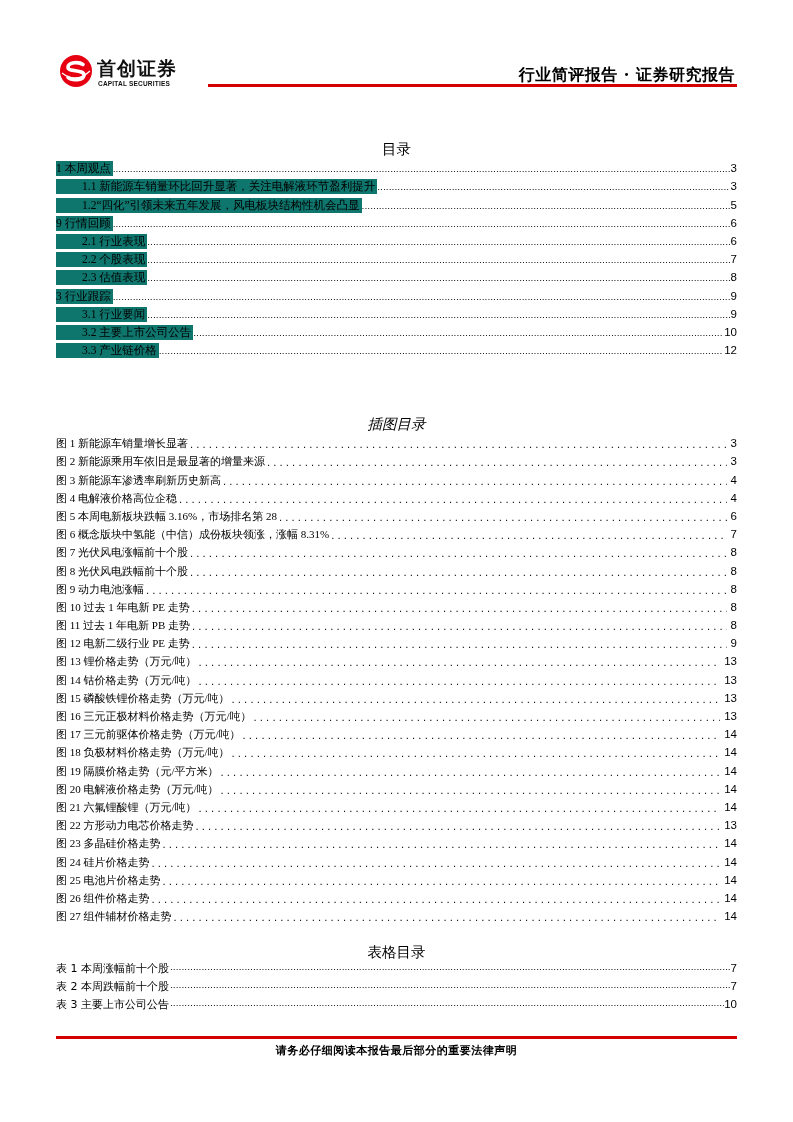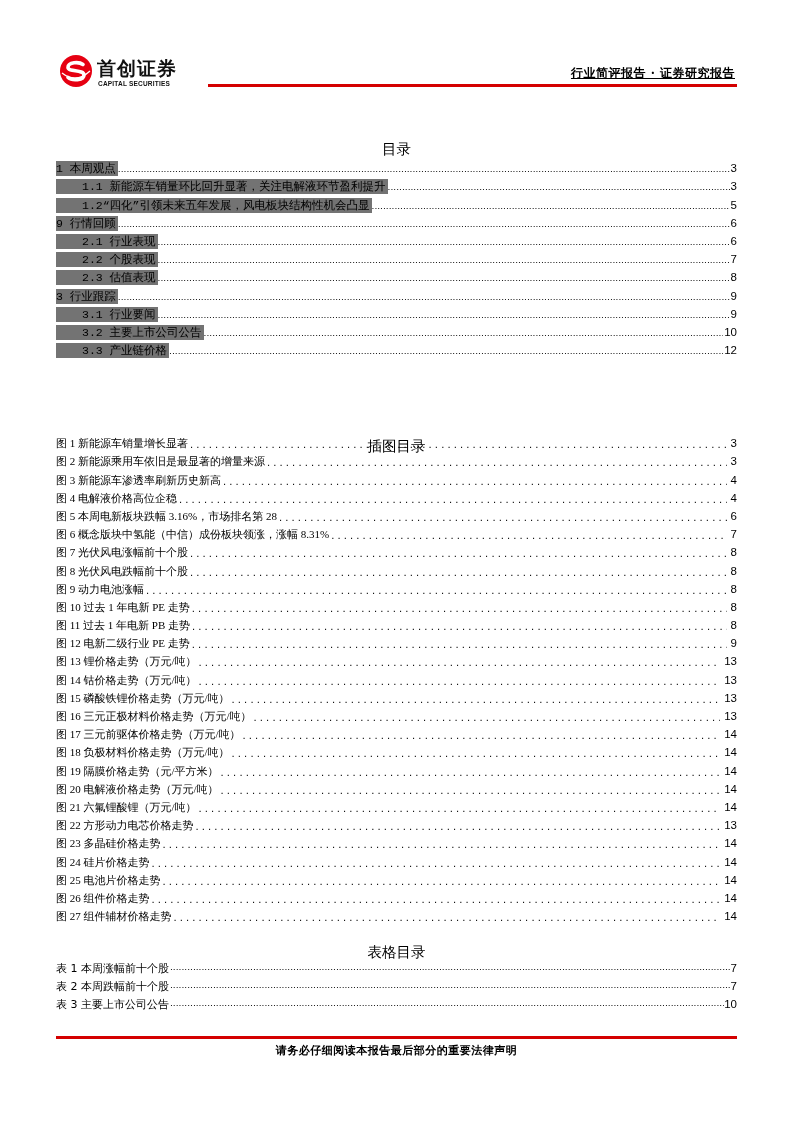--- a/index.html
+++ b/index.html
@@ -3,27 +3,27 @@
 <meta charset="utf-8">
 <style>
   html, body { margin: 0; padding: 0; background: #ffffff; }
   body { width: 793px; height: 1122px; position: relative; overflow: hidden; font-family: "DejaVu Sans", sans-serif; color: #000; }
   .header { position: absolute; left: 0; top: 0; width: 793px; height: 100px; }
   .logo { position: absolute; left: 59px; top: 54px; width: 150px; height: 36px; }
   .logo-icon { position: absolute; left: 0; top: 0; width: 34px; height: 34px; }
   .logo-cn { position: absolute; left: 38px; top: 2px; font-size: 19px; font-weight: bold; color: #111; letter-spacing: 1px; white-space: nowrap; font-family: "DejaVu Sans", sans-serif; }
   .logo-en { position: absolute; left: 39px; top: 26px; font-size: 6.5px; font-weight: bold; color: #111; letter-spacing: 0.2px; white-space: nowrap; font-family: "Liberation Sans", sans-serif; }
   .header-rule { position: absolute; left: 208px; top: 84px; width: 529px; height: 3px; background: #d40000; }
-  .header-title { position: absolute; right: 58px; top: 65px; font-size: 12px; font-weight: bold; white-space: nowrap; letter-spacing: 0.5px; font-family: "DejaVu Serif", serif; text-decoration: underline; }
+  .header-title { position: absolute; right: 58px; top: 65px; font-size: 16px; font-weight: bold; white-space: nowrap; letter-spacing: 0.5px; font-family: "DejaVu Serif", serif; }
 
   .section-title { position: absolute; left: 0; width: 793px; text-align: center; font-size: 14.5px; font-family: "DejaVu Sans", sans-serif; }
 
   .toc { position: absolute; left: 56px; width: 681px; }
   .toc-row { position: relative; height: 18.2px; display: flex; align-items: flex-end; font-size: 11.5px; line-height: 15px; }
-  .toc-row .lbl { white-space: nowrap; background: #737373; padding-right: 2px; font-family: Liberation Mono, monospace; }
+  .toc-row .lbl { white-space: nowrap; background: #0f766e; padding-right: 2px; font-family: Liberation Serif, serif; }
   .toc-row .dots { flex: 1; overflow: hidden; white-space: nowrap; color: #000; font-size: 9px; letter-spacing: 0px; line-height: 13px; }
   .toc-row .dots::before { content: "..................................................................................................................................................................................................................................................................................................................................................."; }
   .toc-row .pg { white-space: nowrap; padding-left: 1px; font-family: "Liberation Sans", sans-serif; font-size: 11.5px; }
   .toc-row.l2 .lbl { padding-left: 26px; }
 
   .fig-list { position: absolute; left: 56px; width: 681px; }
   .fig-row { height: 18.2px; display: flex; align-items: flex-end; font-size: 11.5px; line-height: 15px; }
   .fig-row .lbl { white-space: nowrap; padding-right: 2px; font-family: Liberation Serif, serif; font-size: 11px; }
   .fig-row .dots { flex: 1; overflow: hidden; white-space: nowrap; font-size: 10px; letter-spacing: 3.1px; line-height: 13px; }
   .fig-row .dots::before { content: "........................................................................................................................................................................................"; }
@@ -109,21 +109,21 @@
       <span class="dots"></span>
       <span class="pg">10</span>
     </div>
   <div class="toc-row l2">
       <span class="lbl">3.3  产业链价格</span>
       <span class="dots"></span>
       <span class="pg">12</span>
     </div>
 </div>
 
-<div class="section-title" style="top:437px;">插图目录</div>
+<div class="section-title" style="top:415px;font-style:italic;">插图目录</div>
 
 <div class="fig-list" style="top:433px;">
   <div class="fig-row">
       <span class="lbl">图 1 新能源车销量增长显著</span>
       <span class="dots"></span>
       <span class="pg">3</span>
     </div>
   <div class="fig-row">
       <span class="lbl">图 2 新能源乘用车依旧是最显著的增量来源</span>
       <span class="dots"></span>

